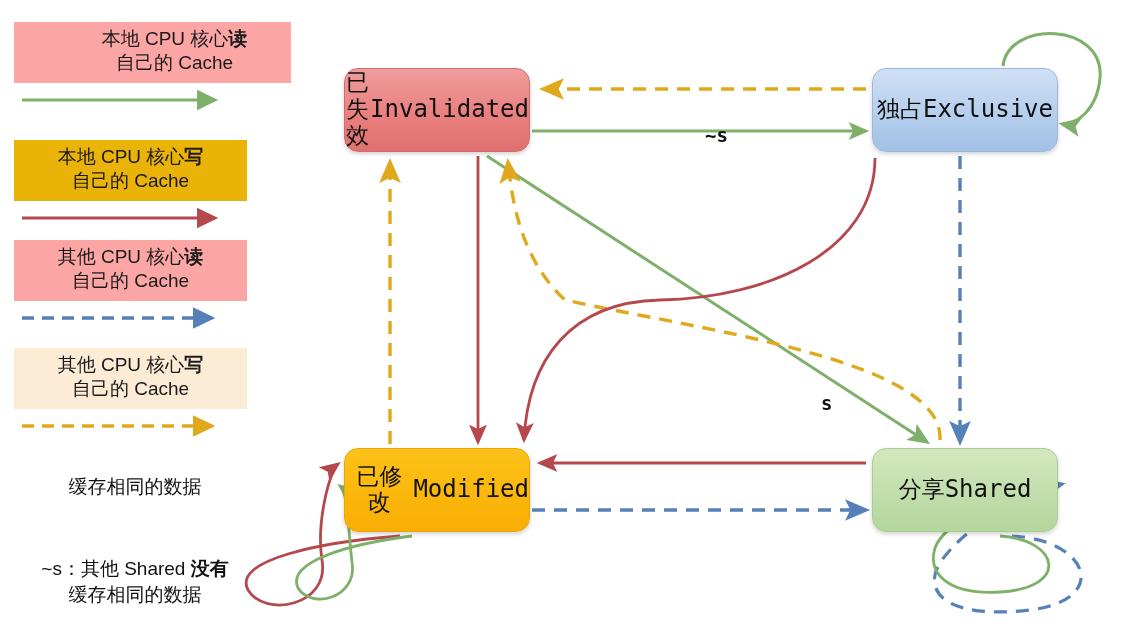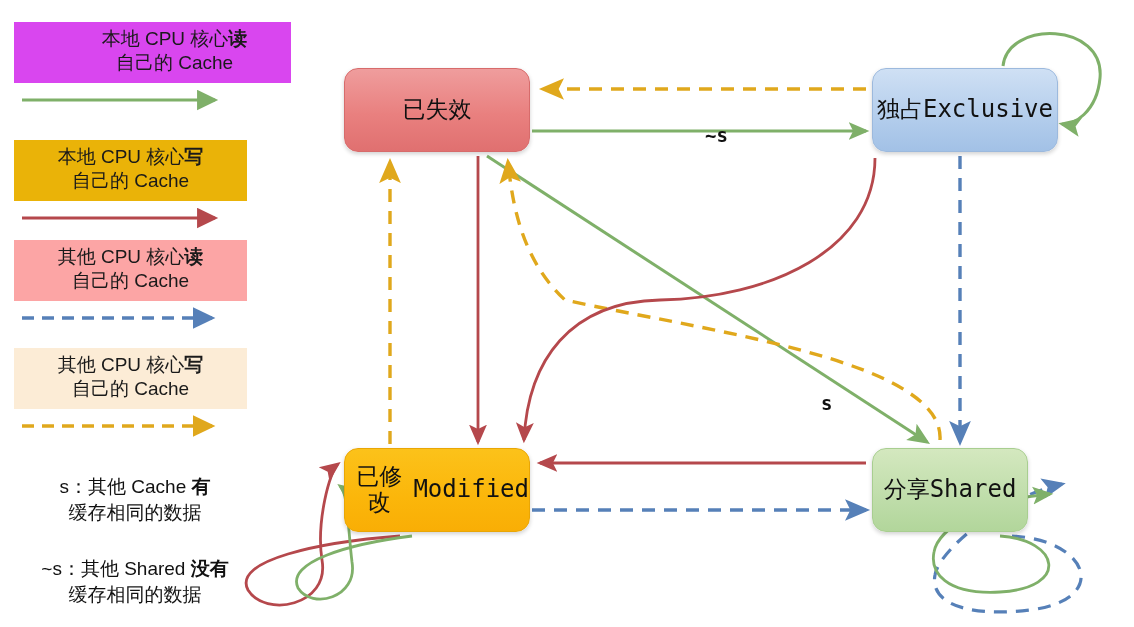--- a/index.html
+++ b/index.html
@@ -22,21 +22,21 @@
     text-align:center;
     line-height:1.28;
     font-size:19px;
     color:#1a1a1a;
   }
   .legend-chip .l1{display:block;white-space:nowrap;}
   .legend-chip .l2{display:block;white-space:nowrap;}
   .legend-chip b{font-weight:bold;}
   .legend-arrow{display:block;margin-top:6px;}
 
-  .chip-green{background:#d946ef;padding-left:48px;}
+  .chip-green{background:#fca5a5;padding-left:48px;}
   .chip-red{background:#eab308;}
   .chip-blue{background:#fca5a5;}
   .chip-orange{background:#fcecd6;}
 
   
   .note{
     position:absolute;left:0;width:270px;
     text-align:center;
     font-size:19px;line-height:1.35;color:#111;
   }
@@ -68,21 +68,21 @@
     left:872px;top:68px;width:186px;height:84px;
     background:linear-gradient(180deg,#cfe0f4 0%,#b3cdec 60%,#a2c1e6 100%);
     border:1px solid #9cb9dd;
   }
   #state-modified{
     left:344px;top:448px;width:186px;height:84px;
     background:linear-gradient(180deg,#fcc21a 0%,#fbb60a 60%,#f9ae05 100%);
     border:1px solid #e9a605;
   }
   #state-shared{
-    left:872px;top:448px;width:156px;height:84px;
+    left:872px;top:448px;width:186px;height:84px;
     background:linear-gradient(180deg,#d4e8bf 0%,#bfddaa 60%,#b2d69b 100%);
     border:1px solid #a8ce90;
   }
 
   
   .edge-label{
     position:absolute;
     font-size:19px;font-weight:bold;color:#111;
     font-family:"DejaVu Sans Mono","Liberation Mono",monospace;
     z-index:6;
@@ -153,21 +153,20 @@
         <defs>
             <marker id="lm3" markerWidth="7" markerHeight="7" refX="5.6" refY="3.2" orient="auto">
               <path d="M0,0 L6.6,3.2 L0,6.4 z" fill="#e0a81c"></path>
             </marker>
           </defs>
         <line x1="22" y1="11" x2="212" y2="11" stroke="#e0a81c" stroke-width="3.4" stroke-dasharray="12,8" marker-end="url(#lm3)"></line>
       </svg>
     </div>
 
     <div class="note" style="top:474px;">
-      <span class="n1"><span>s：其他 Cache </span><b>有</b></span>
       <span class="n2">缓存相同的数据</span>
     </div>
 
     <div class="note" style="top:556px;">
       <span class="n1"><span>~s：其他 Shared </span><b>没有</b></span>
       <span class="n2">缓存相同的数据</span>
     </div>
   </div>
 
   <svg class="edges" viewBox="0 0 1134 627">
@@ -215,20 +214,21 @@
     <path d="M400,536 C320,542 232,560 248,590 C265,618 330,606 322,560 C316,522 330,470 338,464" fill="none" stroke="#b5484c" stroke-width="2.8" marker-end="url(#ar)"></path>
 
     <path d="M412,536 C348,544 286,562 298,588 C312,610 358,598 352,562 C348,530 348,492 340,486" fill="none" stroke="#7fb069" stroke-width="2.8" marker-end="url(#ag)"></path>
   </svg>
 
   <div class="edge-label" id="label-not-s">~s</div>
   <div class="edge-label" id="label-s">s</div>
 
   <div class="state" id="state-invalidated">
     <span class="cn">已失效</span>
+    <span class="en">Invalidated</span>
   </div>
 
   <div class="state" id="state-modified">
     <span class="cn">已修改</span>
     <span class="en">Modified</span>
   </div>
 
   <div class="state" id="state-exclusive">
     <span class="cn">独占</span>
     <span class="en">Exclusive</span>

